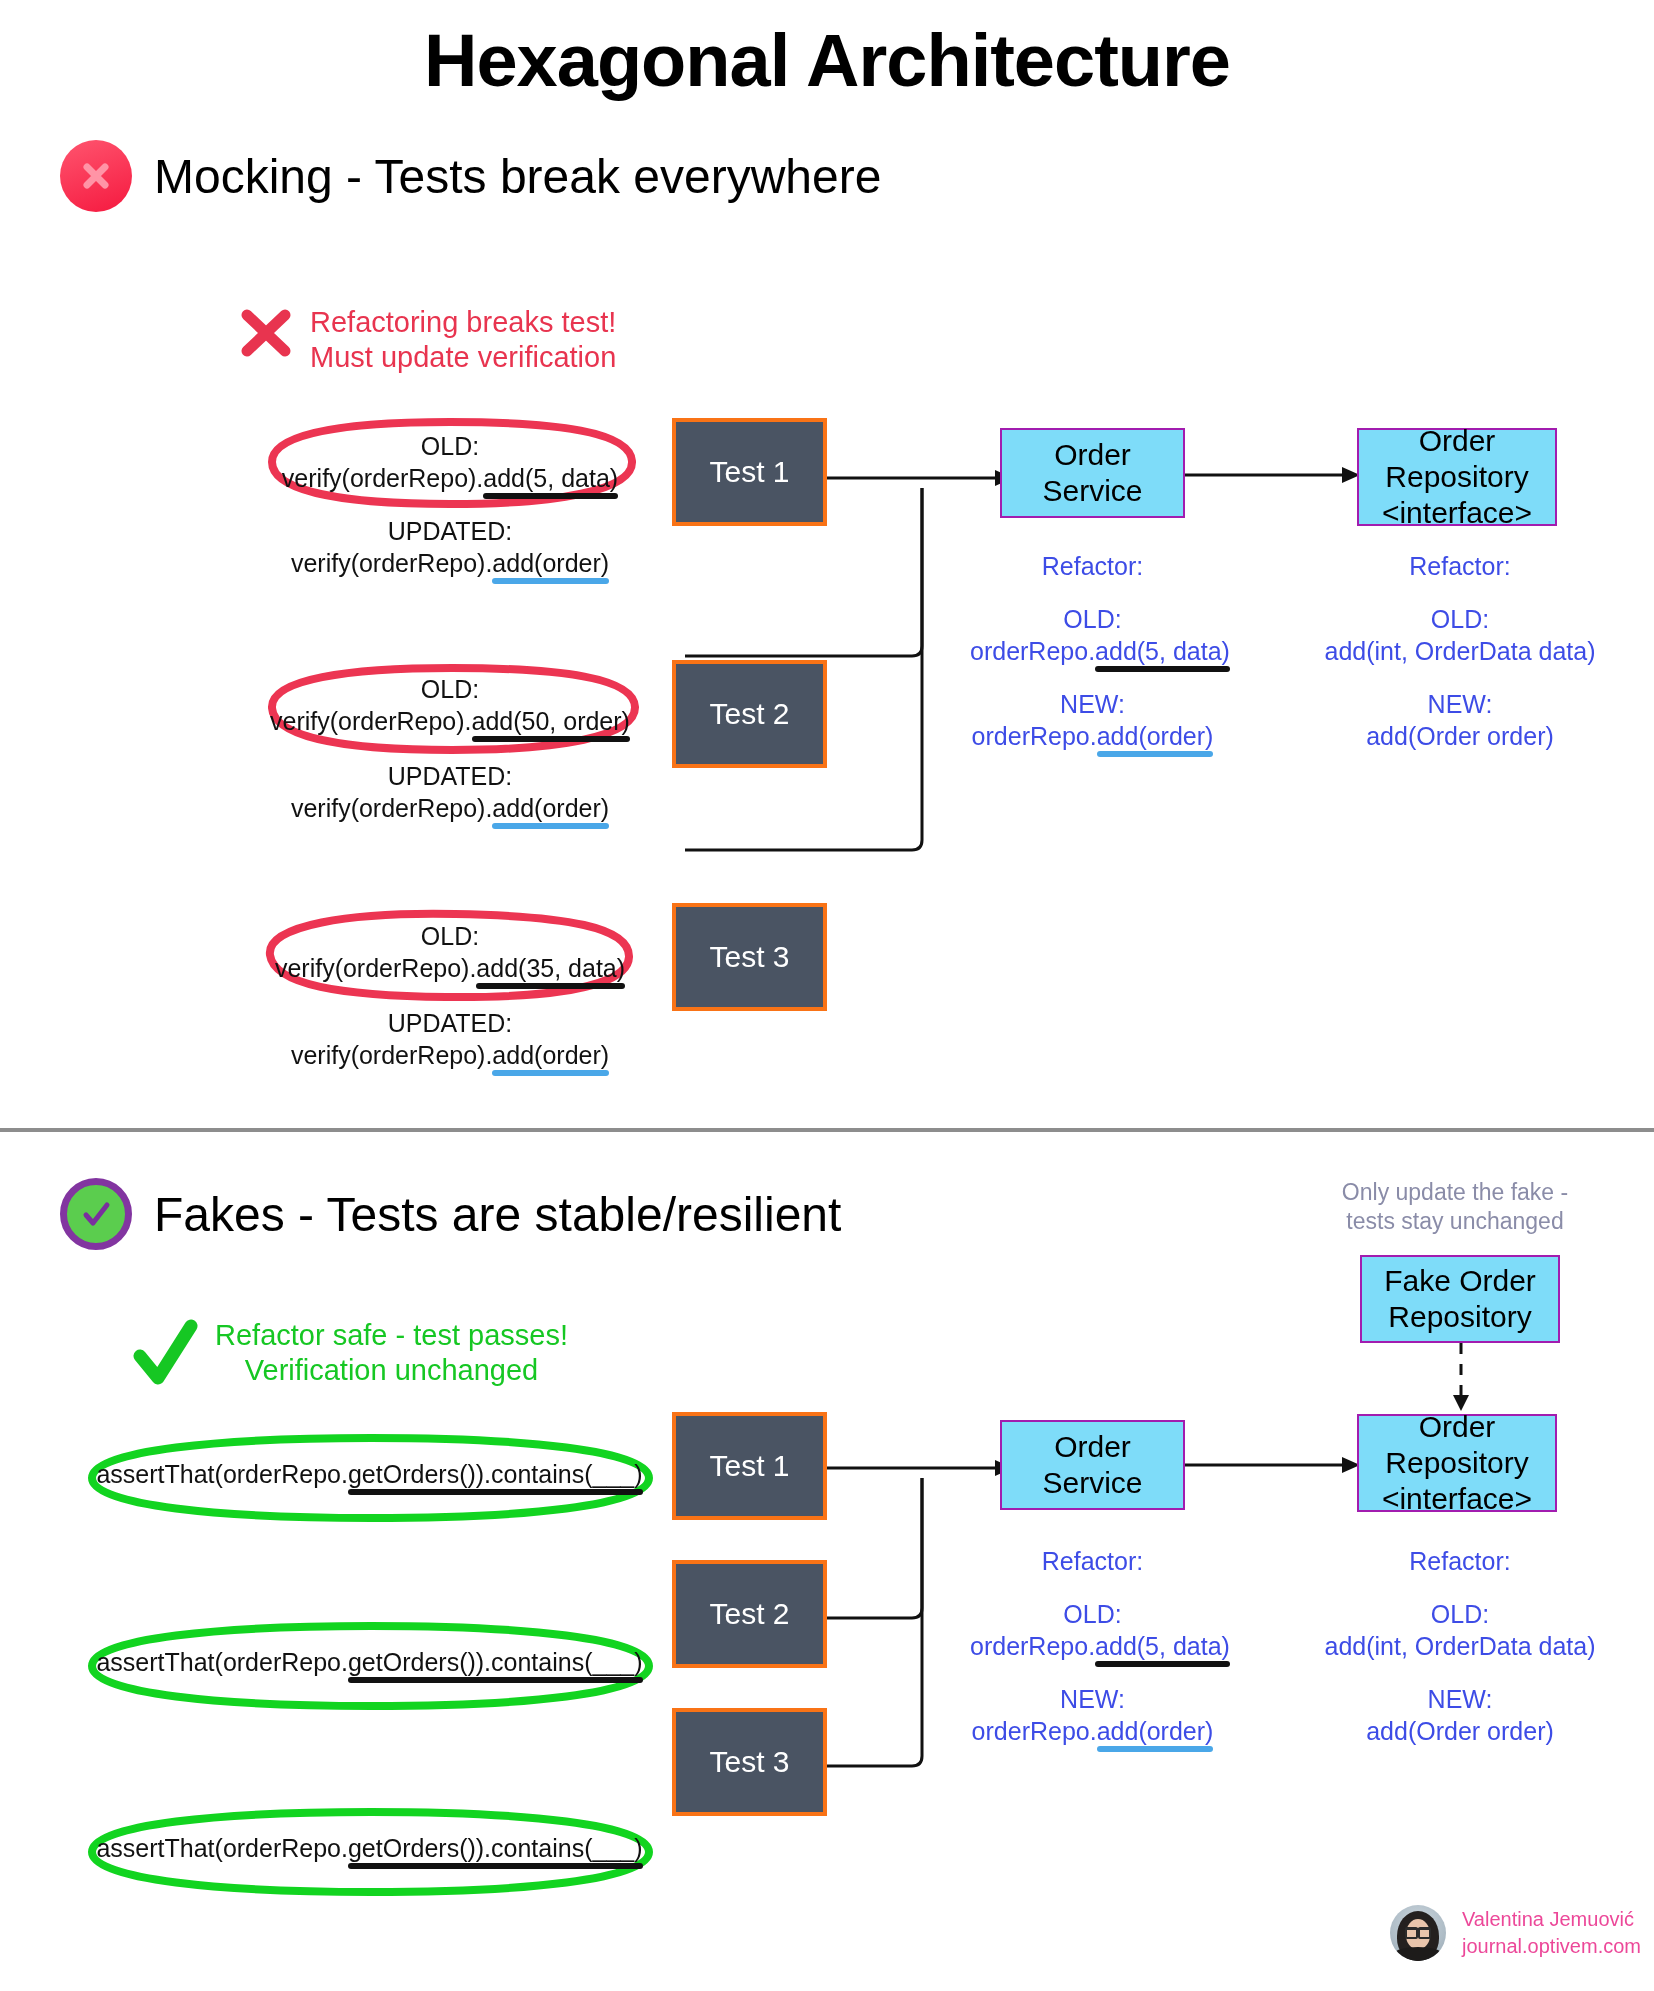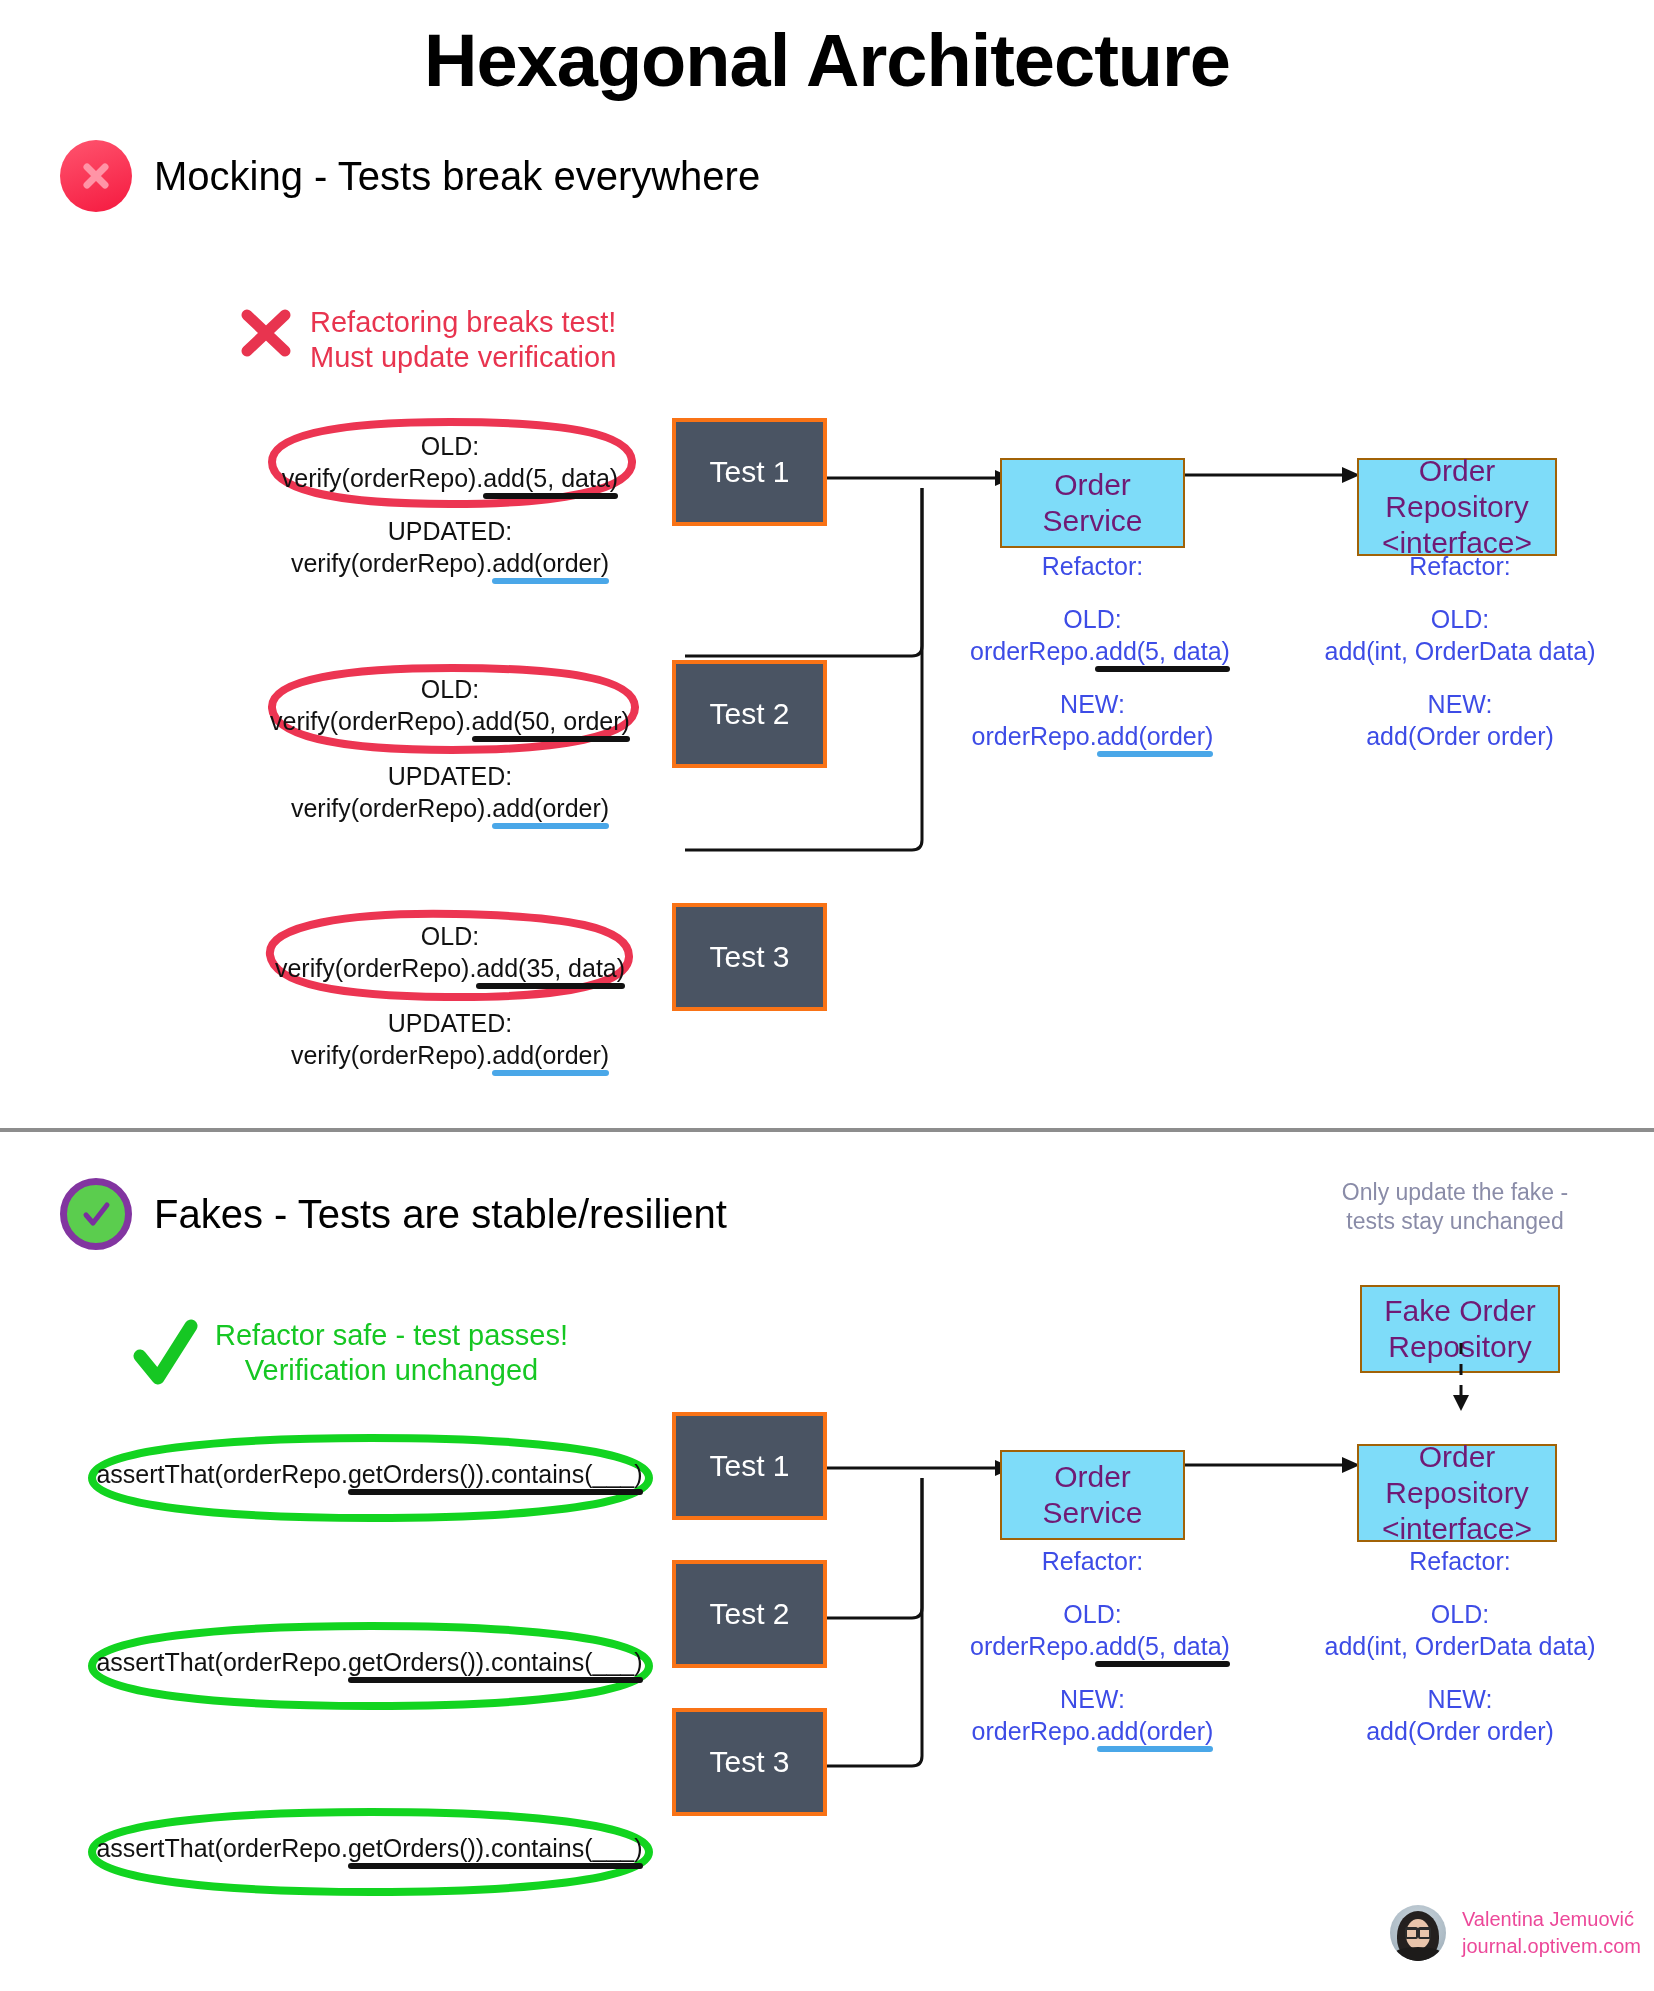--- a/index.html
+++ b/index.html
@@ -18,21 +18,21 @@
   
   .section-header{display:flex;align-items:center;gap:22px;}
   .badge{
     width:72px;height:72px;border-radius:50%;
     display:flex;align-items:center;justify-content:center;
     flex:0 0 auto;position:relative;
   }
   .badge.bad{background:linear-gradient(160deg,#ff556f 0%,#f5193f 100%);}
   .badge.good{background:#5bcd4e;border:7px solid #8235a0;box-sizing:border-box;}
   .badge svg{display:block;}
-  .section-title{font-size:40px;font-weight:500;color:#000;white-space:nowrap;}
+  .section-title{font-size:48px;font-weight:500;color:#000;white-space:nowrap;}
 
   
   .callout{display:flex;align-items:flex-start;gap:16px;}
   .callout .mark{flex:0 0 auto;}
   .callout .lines{font-size:29px;line-height:1.22;white-space:nowrap;text-align:center;}
   .callout.red .lines{color:#e8344f;}
   .callout.green .lines{color:#16c723;}
 
   
   .codeblock{text-align:center;white-space:nowrap;font-size:25px;line-height:1.28;color:#111;}
@@ -51,21 +51,21 @@
   
   .ellipse{pointer-events:none;}
 
   
   .box{
     box-sizing:border-box;display:flex;flex-direction:column;
     align-items:center;justify-content:center;text-align:center;
     font-size:30px;line-height:1.2;
   }
   .box.test{background:#4a5463;color:#ffffff;border:4px solid #f97316;align-items:center;}
-  .box.blue{background:#7edcf9;color:#701a75;border:2px solid #a16207;margin-top:30px;}
+  .box.blue{background:#7edcf9;color:#000000;border:2px solid #a21caf;}
 
   
   .refnote{
     text-align:center;white-space:nowrap;color:#3d4ce6;
     font-size:25px;line-height:1.3;
   }
   .refnote .sp{display:block;height:20px;}
 
   
   .graynote{

